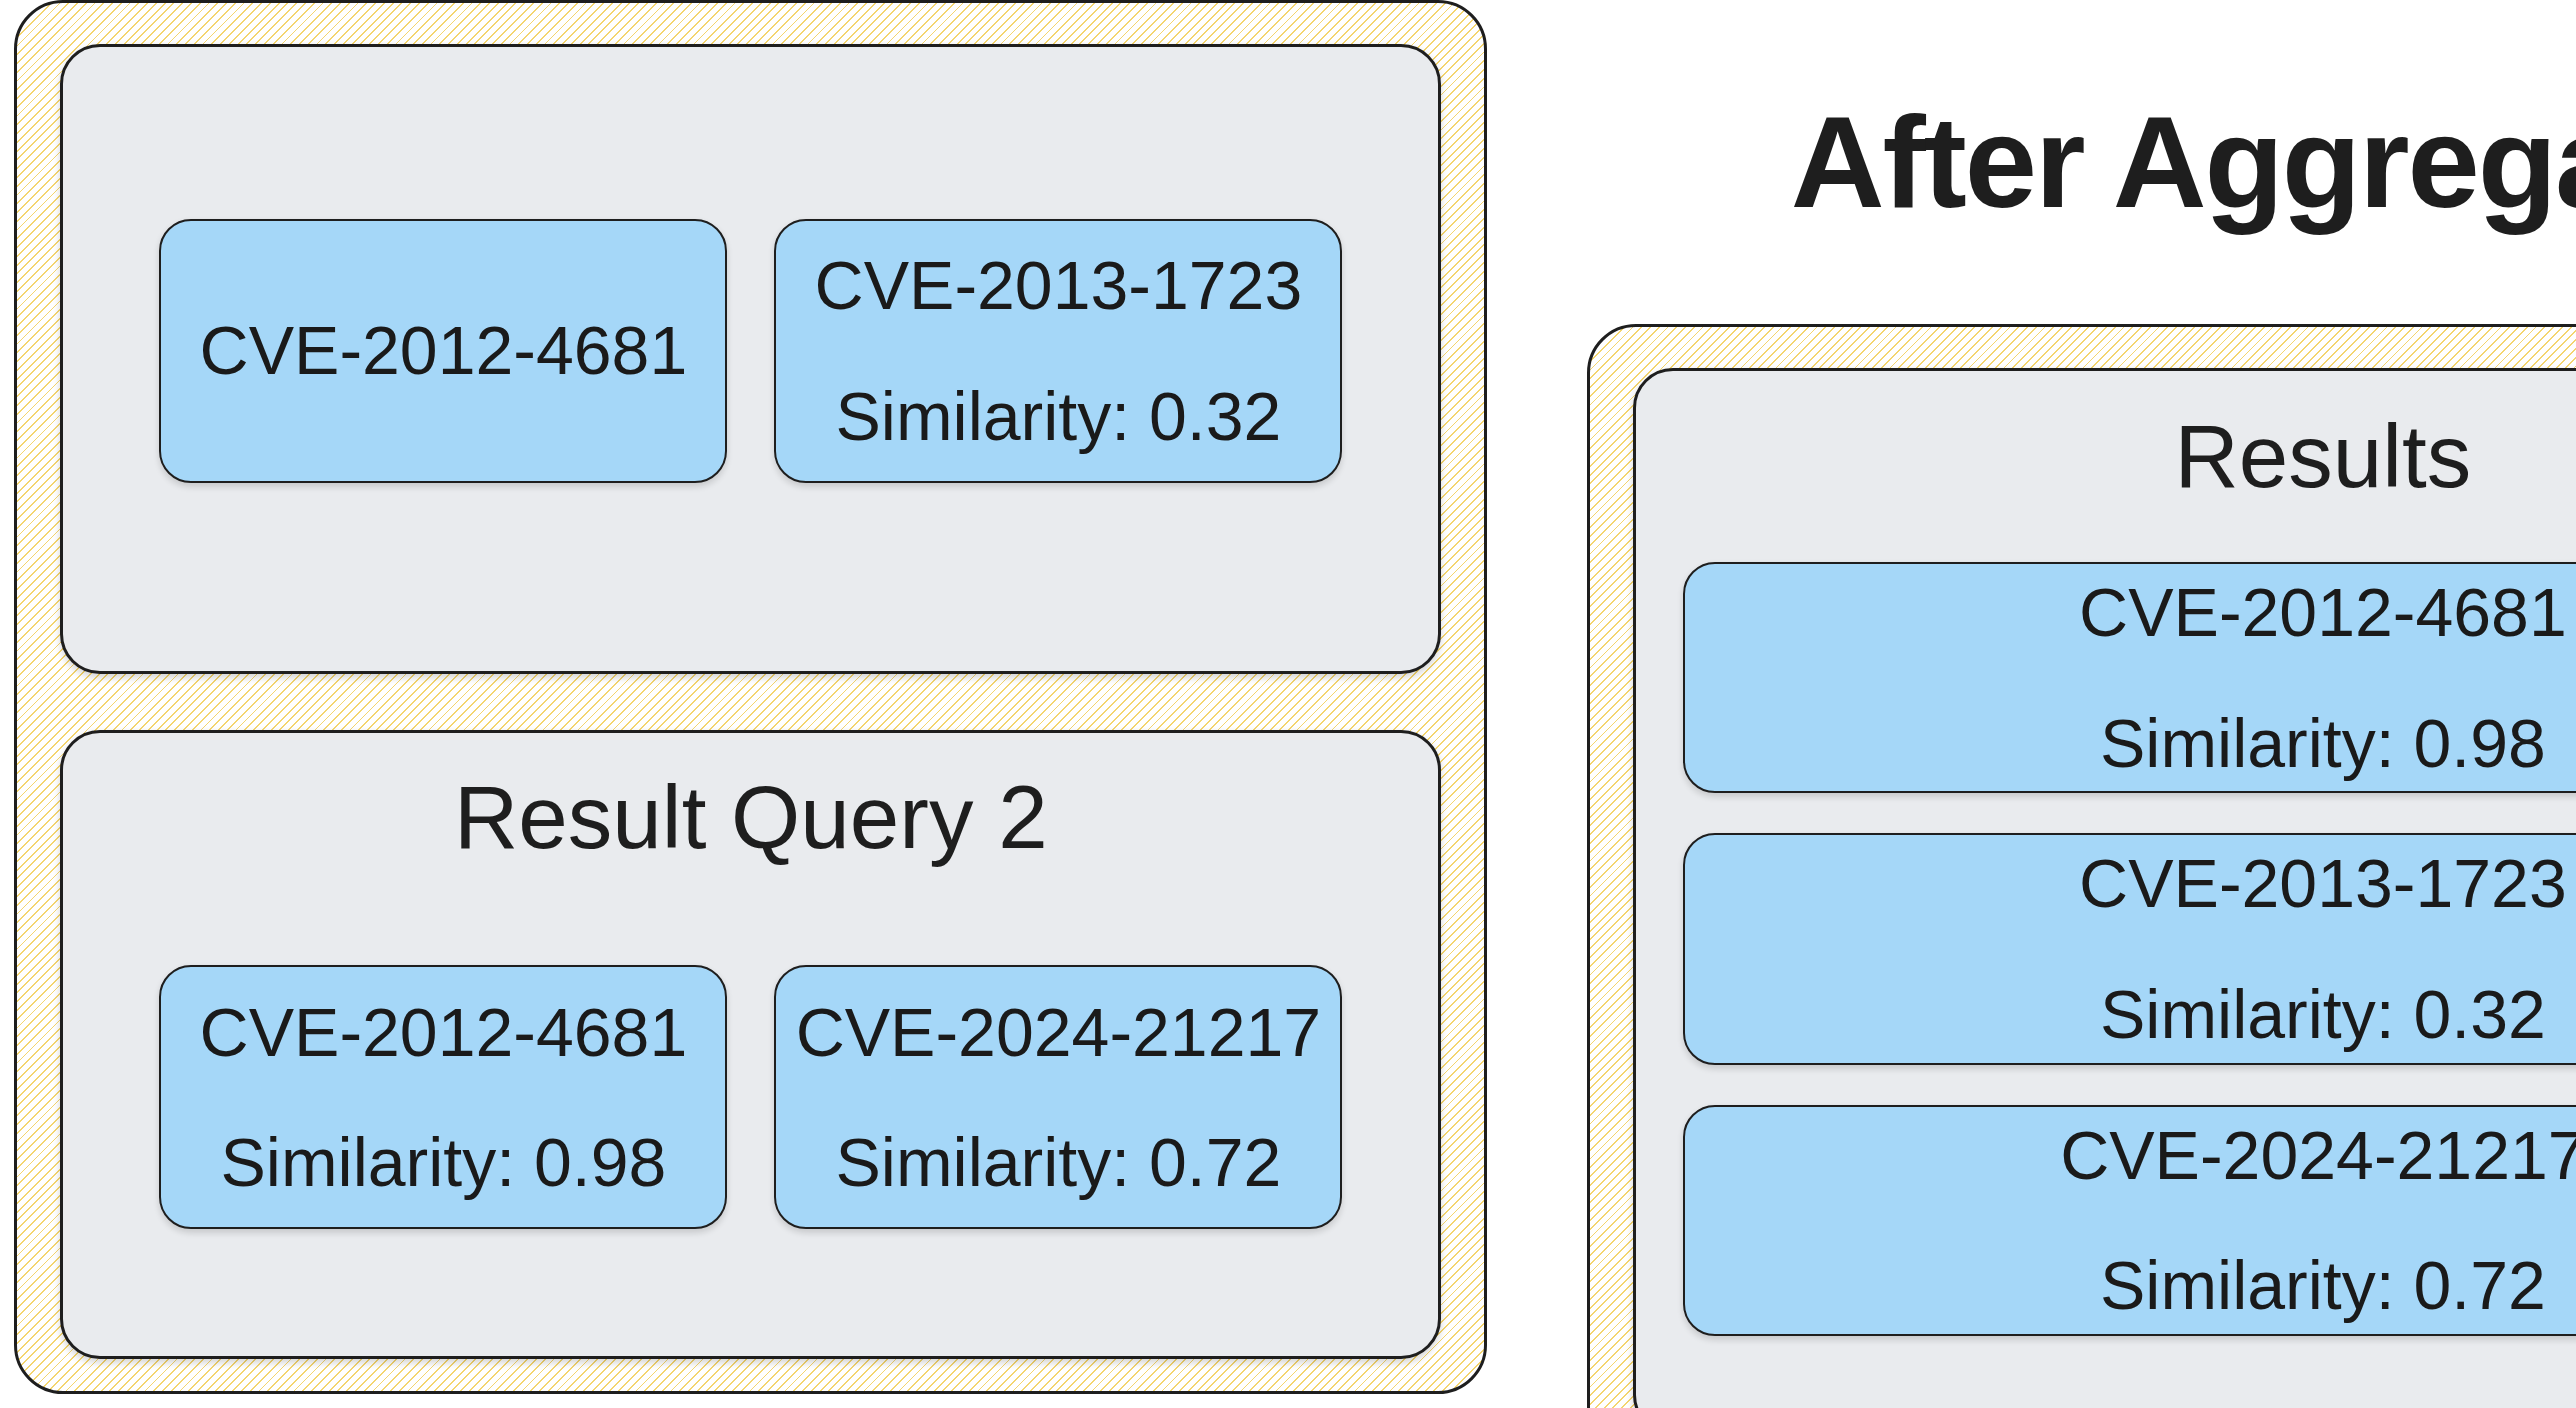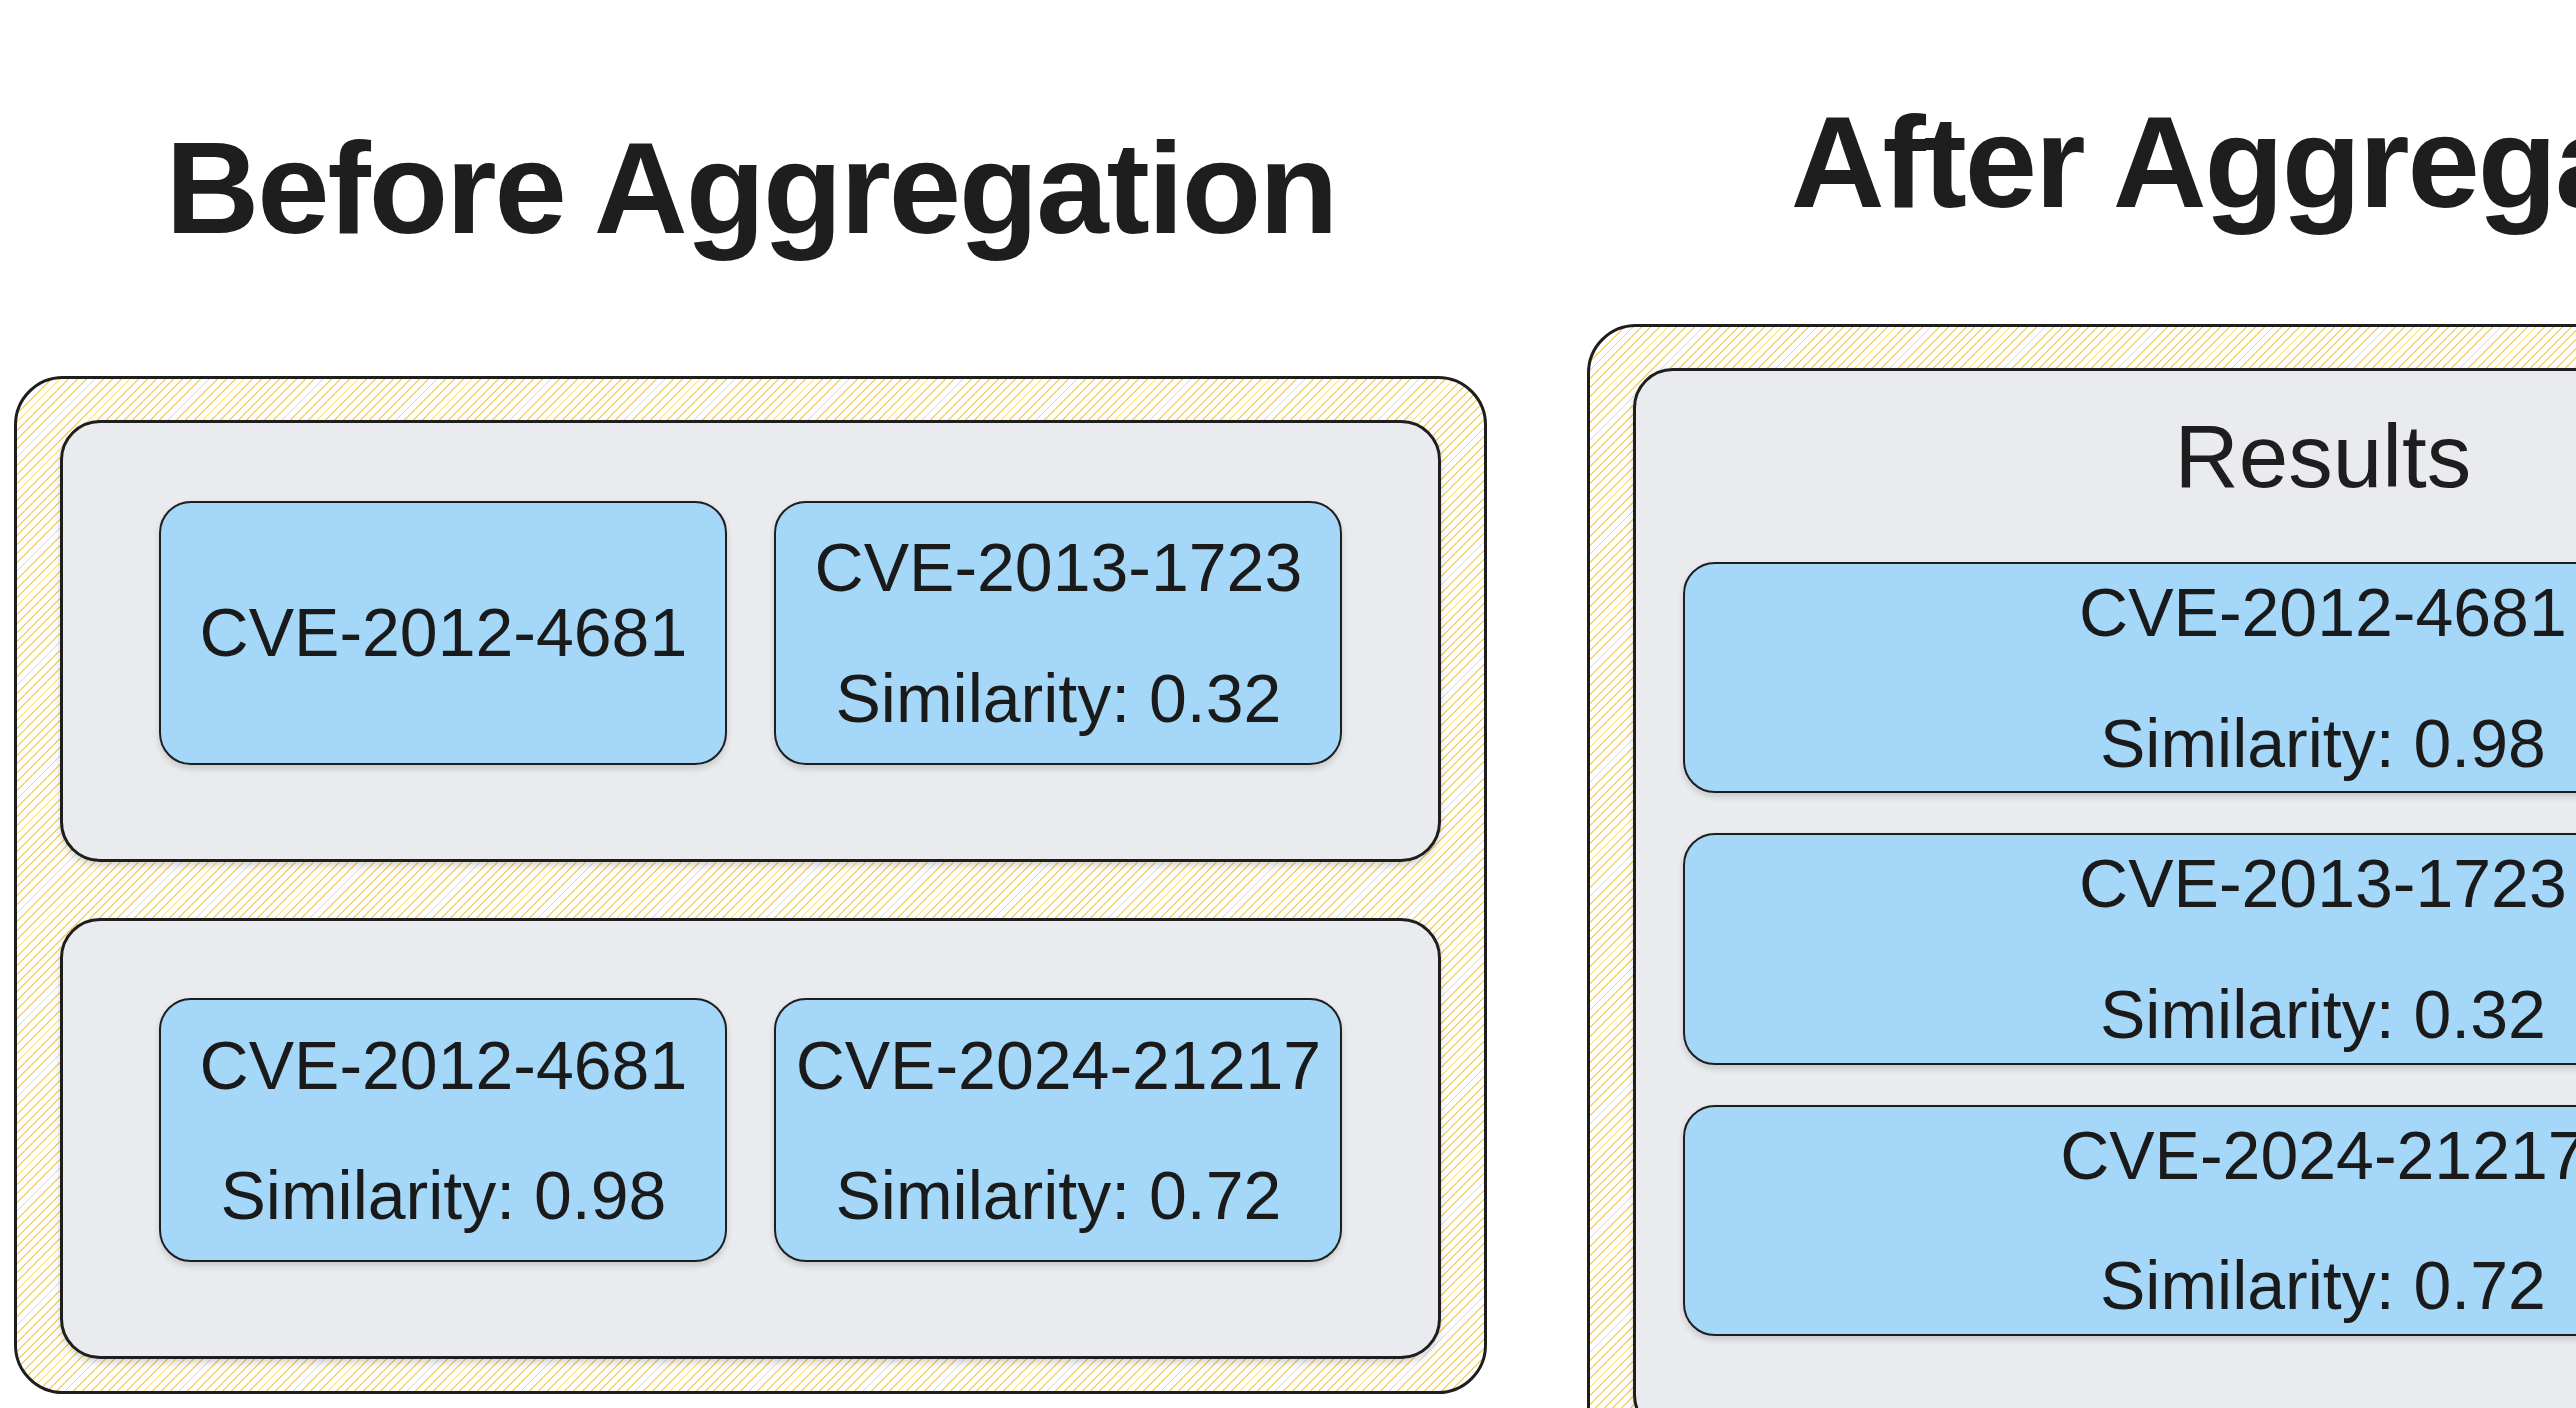--- a/index.html
+++ b/index.html
@@ -111,36 +111,36 @@
     flex:1;
     width:100%;
   }
 </style>
 </head>
 <body>
 
 <div class="canvas">
 
   <section class="panel panel--before">
-    <h1 class="panel-title">Before Aggregation</h1>
     <div class="outer-box">
 
       <div class="group-box">
         <div class="cards cards--row">
           <div class="card">
             <div>CVE-2012-4681</div>
           </div>
           <div class="card">
             <div>CVE-2013-1723</div>
             <div>Similarity: 0.32</div>
           </div>
         </div>
       </div>
 
       <div class="group-box">
+        <div class="group-title">Result Query 2</div>
         <div class="cards cards--row">
           <div class="card">
             <div>CVE-2012-4681</div>
             <div>Similarity: 0.98</div>
           </div>
           <div class="card">
             <div>CVE-2024-21217</div>
             <div>Similarity: 0.72</div>
           </div>
         </div>

